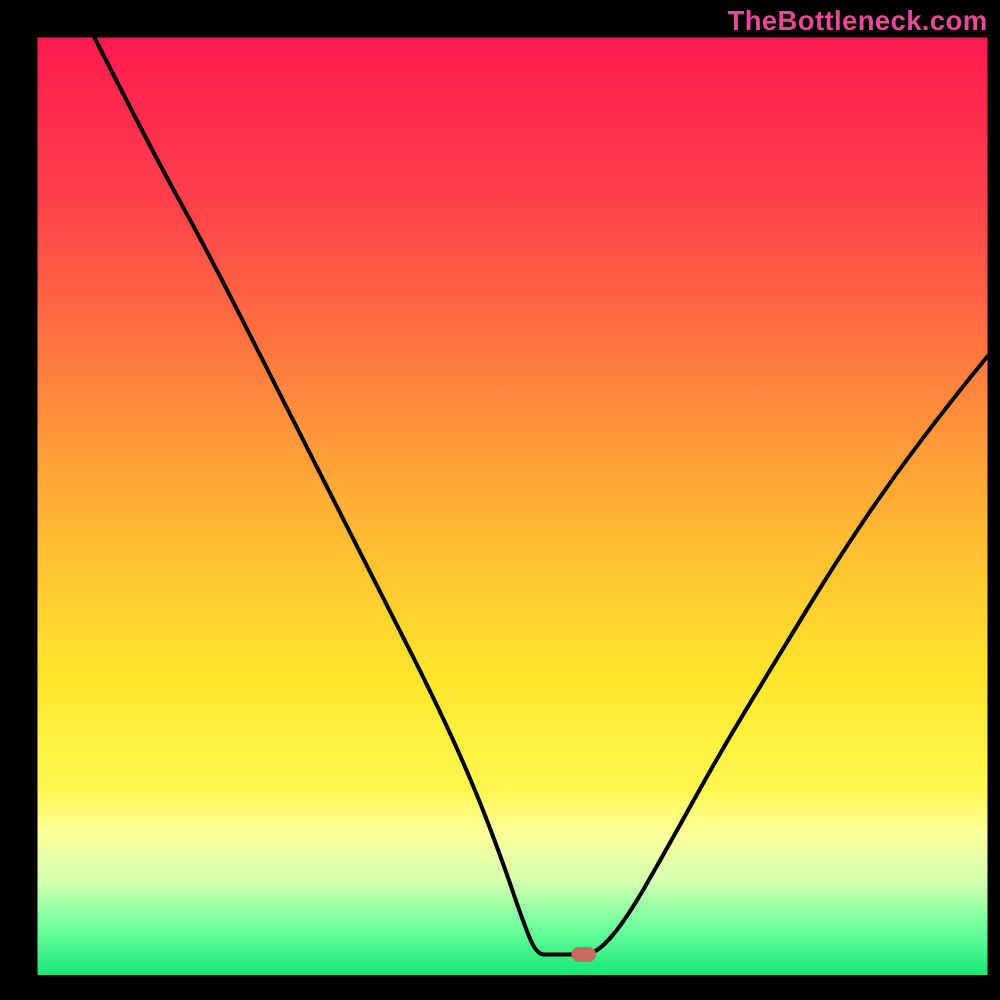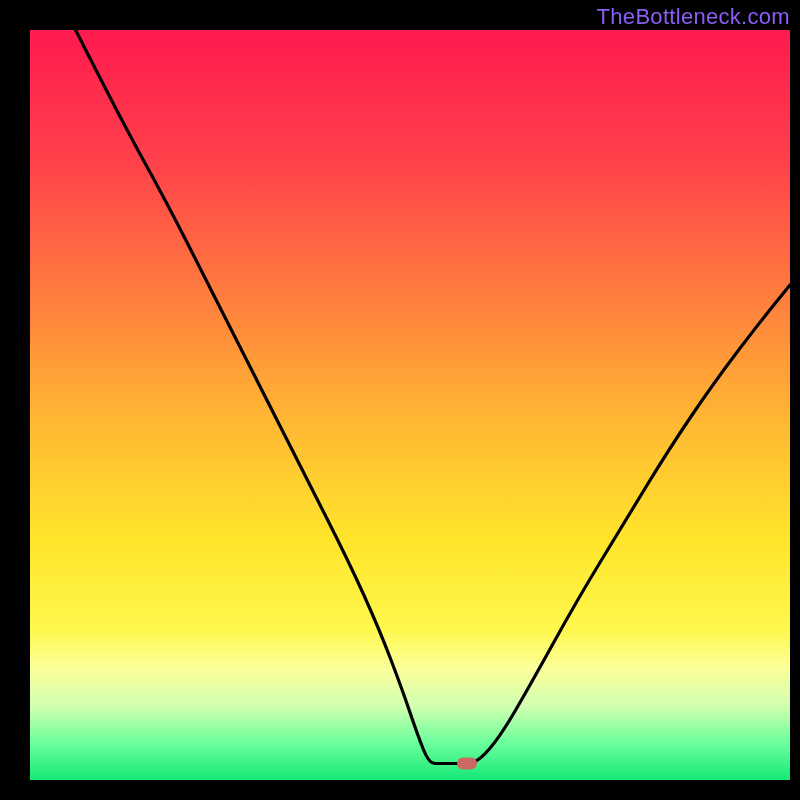--- a/index.html
+++ b/index.html
@@ -14,23 +14,23 @@
   .frame {
     position: relative;
     width: 800px;
     height: 800px;
     background: #000;
   }
   .watermark {
     position: absolute;
     top: 4px;
     right: 10px;
-    color: #8b5cf6;
+    color: #ec4899;
     font-size: 22px;
-    font-weight: 400;
+    font-weight: 700;
     letter-spacing: 0.3px;
     z-index: 5;
   }
   svg {
     position: absolute;
     top: 0;
     left: 0;
   }
 </style>
 </head>

